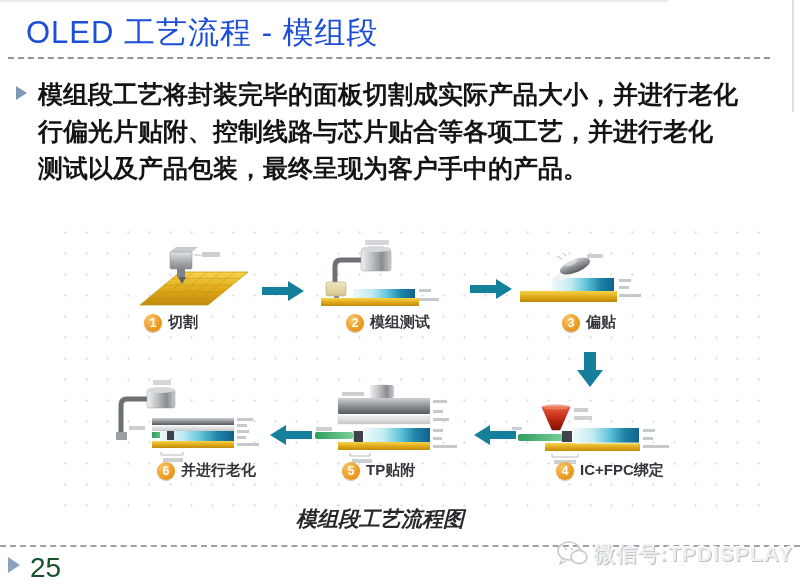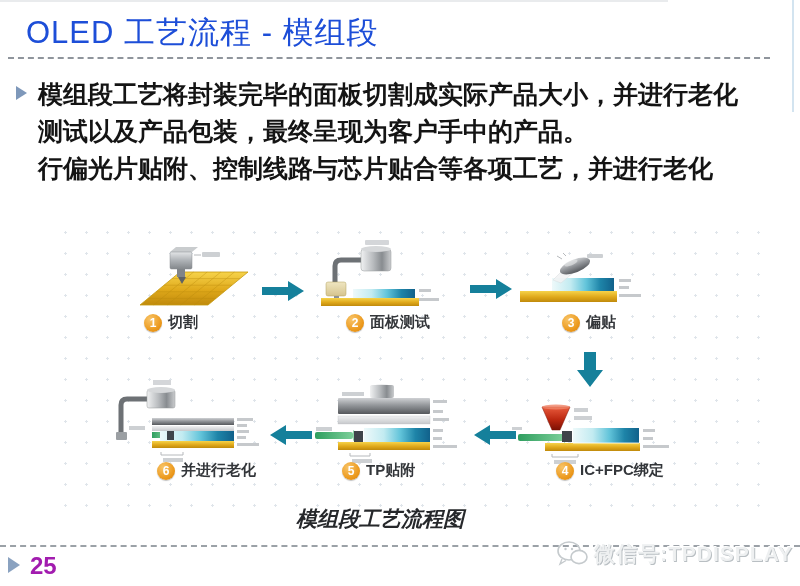--- a/index.html
+++ b/index.html
@@ -30,21 +30,21 @@
     background:radial-gradient(circle at 35% 30%,#f8c468,#ec9a1e 62%,#d97f06);
     color:#fff;font-weight:700;font-size:12px;line-height:18px;text-align:center;
     display:flex;align-items:center;justify-content:center;
     box-shadow:0 1px 1px rgba(0,0,0,.25);
   }
   .step-text{font-weight:700;font-size:15px;color:#33363a;white-space:nowrap;}
   .caption{left:0;top:505px;width:760px;text-align:center;font-size:21px;font-weight:700;color:#26282b;font-style:italic;}
   
   .footer-rule{left:0;top:545px;width:800px;border-top:2px dashed #9ba1a7;height:0;}
   .page-bullet{left:8px;top:557px;width:0;height:0;border-left:12px solid #8aa2c0;border-top:8px solid transparent;border-bottom:8px solid transparent;}
-  .page-number{left:30px;top:552px;font-size:24px;font-weight:700;color:#a21caf;}
+  .page-number{left:30px;top:552px;font-size:28px;font-weight:400;color:#14532d;}
   .watermark{left:556px;top:540px;display:flex;align-items:center;gap:6px;}
   .watermark-text{
     font-size:21px;font-weight:700;letter-spacing:1px;color:#eef0f1;
     text-shadow:1px 1px 0 #b9bfc3,-1px -1px 0 #ffffff;white-space:nowrap;
   }
 </style>
 </head>
 <body>
 
 <svg width="0" height="0" style="position:absolute" aria-hidden="true">
@@ -99,22 +99,22 @@
 
 <div class="abs top-edge"></div>
 <div class="abs right-accent"></div>
 
 <div class="abs slide-title">OLED 工艺流程 - 模组段</div>
 <div class="abs title-rule"></div>
 
 <div class="abs body-bullet"></div>
 <div class="abs body-text">
   <div>模组段工艺将封装完毕的面板切割成实际产品大小，并进行老化</div>
+  <div>行偏光片贴附、控制线路与芯片贴合等各项工艺，并进行老化</div>
   <div>测试以及产品包装，最终呈现为客户手中的产品。</div>
-  <div>行偏光片贴附、控制线路与芯片贴合等各项工艺，并进行老化</div>
 </div>
 
 <div class="abs diagram-bg"></div>
 
 <svg class="step-ill" style="left:113px;top:238px" width="140" height="92">
   <polygon points="27,67 67,34 135,34 95,67" fill="url(#gold)" stroke="#c79a10" stroke-width="0.8"></polygon>
   <g stroke="#b8890b" stroke-width="0.6" opacity="0.65">
     <line x1="35" y1="60.4" x2="103" y2="60.4"></line>
       <line x1="43" y1="53.8" x2="111" y2="53.8"></line>
     <line x1="51" y1="47.2" x2="119" y2="47.2"></line>
@@ -241,21 +241,21 @@
   <path d="M58,72 V75 H80 V72" stroke="#b6b9bc" stroke-width="1" fill="none"></path>
   <rect x="60" y="78" width="20" height="4" fill="#cdd0d3"></rect>
 </svg>
 
 <div class="step-label" style="left:144px;top:313px">
   <span class="num-circle">1</span>
   <span class="step-text">切割</span>
 </div>
 <div class="step-label" style="left:346px;top:313px">
   <span class="num-circle">2</span>
-  <span class="step-text">面板测试</span>
+  <span class="step-text">模组测试</span>
 </div>
 <div class="step-label" style="left:562px;top:313px">
   <span class="num-circle">3</span>
   <span class="step-text">偏贴</span>
 </div>
 <div class="step-label" style="left:556px;top:461px">
   <span class="num-circle">4</span>
   <span class="step-text">IC+FPC绑定</span>
 </div>
 <div class="step-label" style="left:342px;top:461px">

